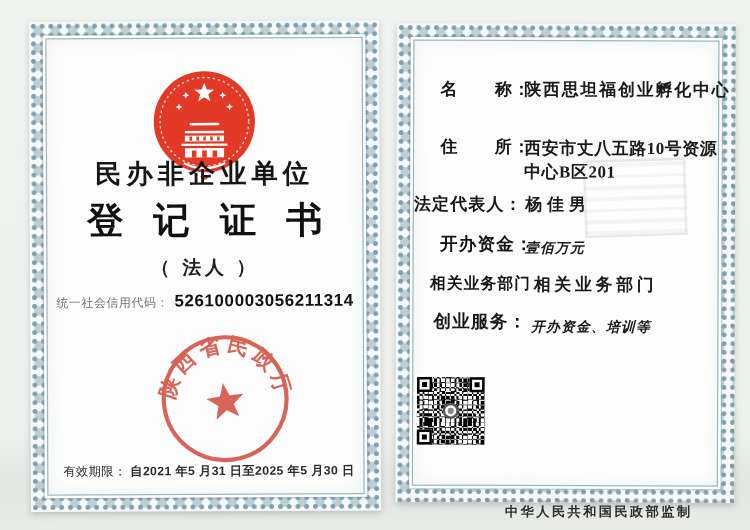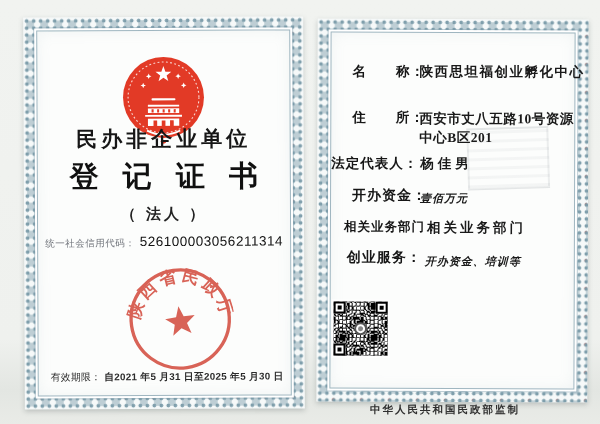--- a/index.html
+++ b/index.html
@@ -28,21 +28,21 @@
   #left-page{left:24px;top:17px;width:280px;height:392px;transform:rotate(-.25deg)}
   #right-page{left:317px;top:19px;width:271px;height:383px;transform:rotate(.2deg)}
   .abs{position:absolute}
   
   .copy-label{right:26px;top:19px;font-size:13px;font-weight:bold;color:#1c1c1c;letter-spacing:1px}
   .title1{left:0;right:0;top:108px;text-align:center;font-size:21px;font-weight:bold;color:#161616;letter-spacing:4px}
   .title2{left:0;right:0;top:140px;text-align:center;font-size:29px;font-weight:bold;color:#101010;letter-spacing:8px;text-indent:8px}
   .legal{left:0;right:0;top:188px;text-align:center;font-size:15px;font-weight:bold;color:#222;letter-spacing:3px}
   .code-line{left:0;right:0;top:215px;text-align:center;white-space:nowrap}
   .code-label{font-size:9.5px;color:#6d7178;letter-spacing:.5px}
-  .code-value{font-size:13.5px;font-weight:normal;color:#101010;letter-spacing:.5px}
+  .code-value{font-size:13.5px;font-weight:bold;color:#101010;letter-spacing:.5px}
   .issuer-line{left:38px;top:281px;font-size:14.5px;font-weight:bold;color:#141414;white-space:nowrap}
   .date-line{left:38px;top:315px;font-size:14.5px;font-weight:bold;color:#141414;white-space:nowrap}
   .validity-line{left:26px;top:354px;font-size:9.8px;color:#2c2c2c;white-space:nowrap;letter-spacing:.3px}
   .validity-line b{font-weight:bold}
   
   .emblem{left:50%;top:36px;transform:translateX(-50%)}
   .seal{left:102px;top:248px;opacity:.85;mix-blend-mode:multiply;transform:rotate(-8deg)}
   
   .field{position:absolute;left:0;right:0;white-space:nowrap}
   .f-label{position:absolute;font-weight:bold;color:#161616;font-size:13.5px;letter-spacing:1px}
@@ -65,21 +65,21 @@
   .fp.tl{left:0;top:0}.fp.tr{right:0;top:0}.fp.bl{left:0;bottom:0}
   .qr-center{position:absolute;left:50%;top:50%;width:13px;height:13px;transform:translate(-50%,-50%);
     background:#fff;border-radius:50%;border:2px solid #555;box-sizing:border-box}
   .qr-center::after{content:"";position:absolute;inset:2px;border-radius:50%;background:#888}
   
   .ghost-stamp{left:150px;top:108px;width:78px;height:58px;border:2px solid rgba(135,140,150,.14);
     background:repeating-linear-gradient(0deg,rgba(130,135,145,.07) 0 3px,transparent 3px 9px);
     transform:rotate(-2deg)}
   
   .footer{
-    position:absolute;left:370px;top:403px;width:218px;text-align:left;
+    position:absolute;left:370px;top:403px;width:218px;text-align:center;
     font-family:"Liberation Serif",serif;font-weight:bold;font-size:10.5px;color:#2e2e2e;letter-spacing:2px}
 </style>
 </head>
 <body>
 
 <div id="left-page" class="page">
   <div class="page-inner"></div>
 
 
   <div class="abs emblem">

